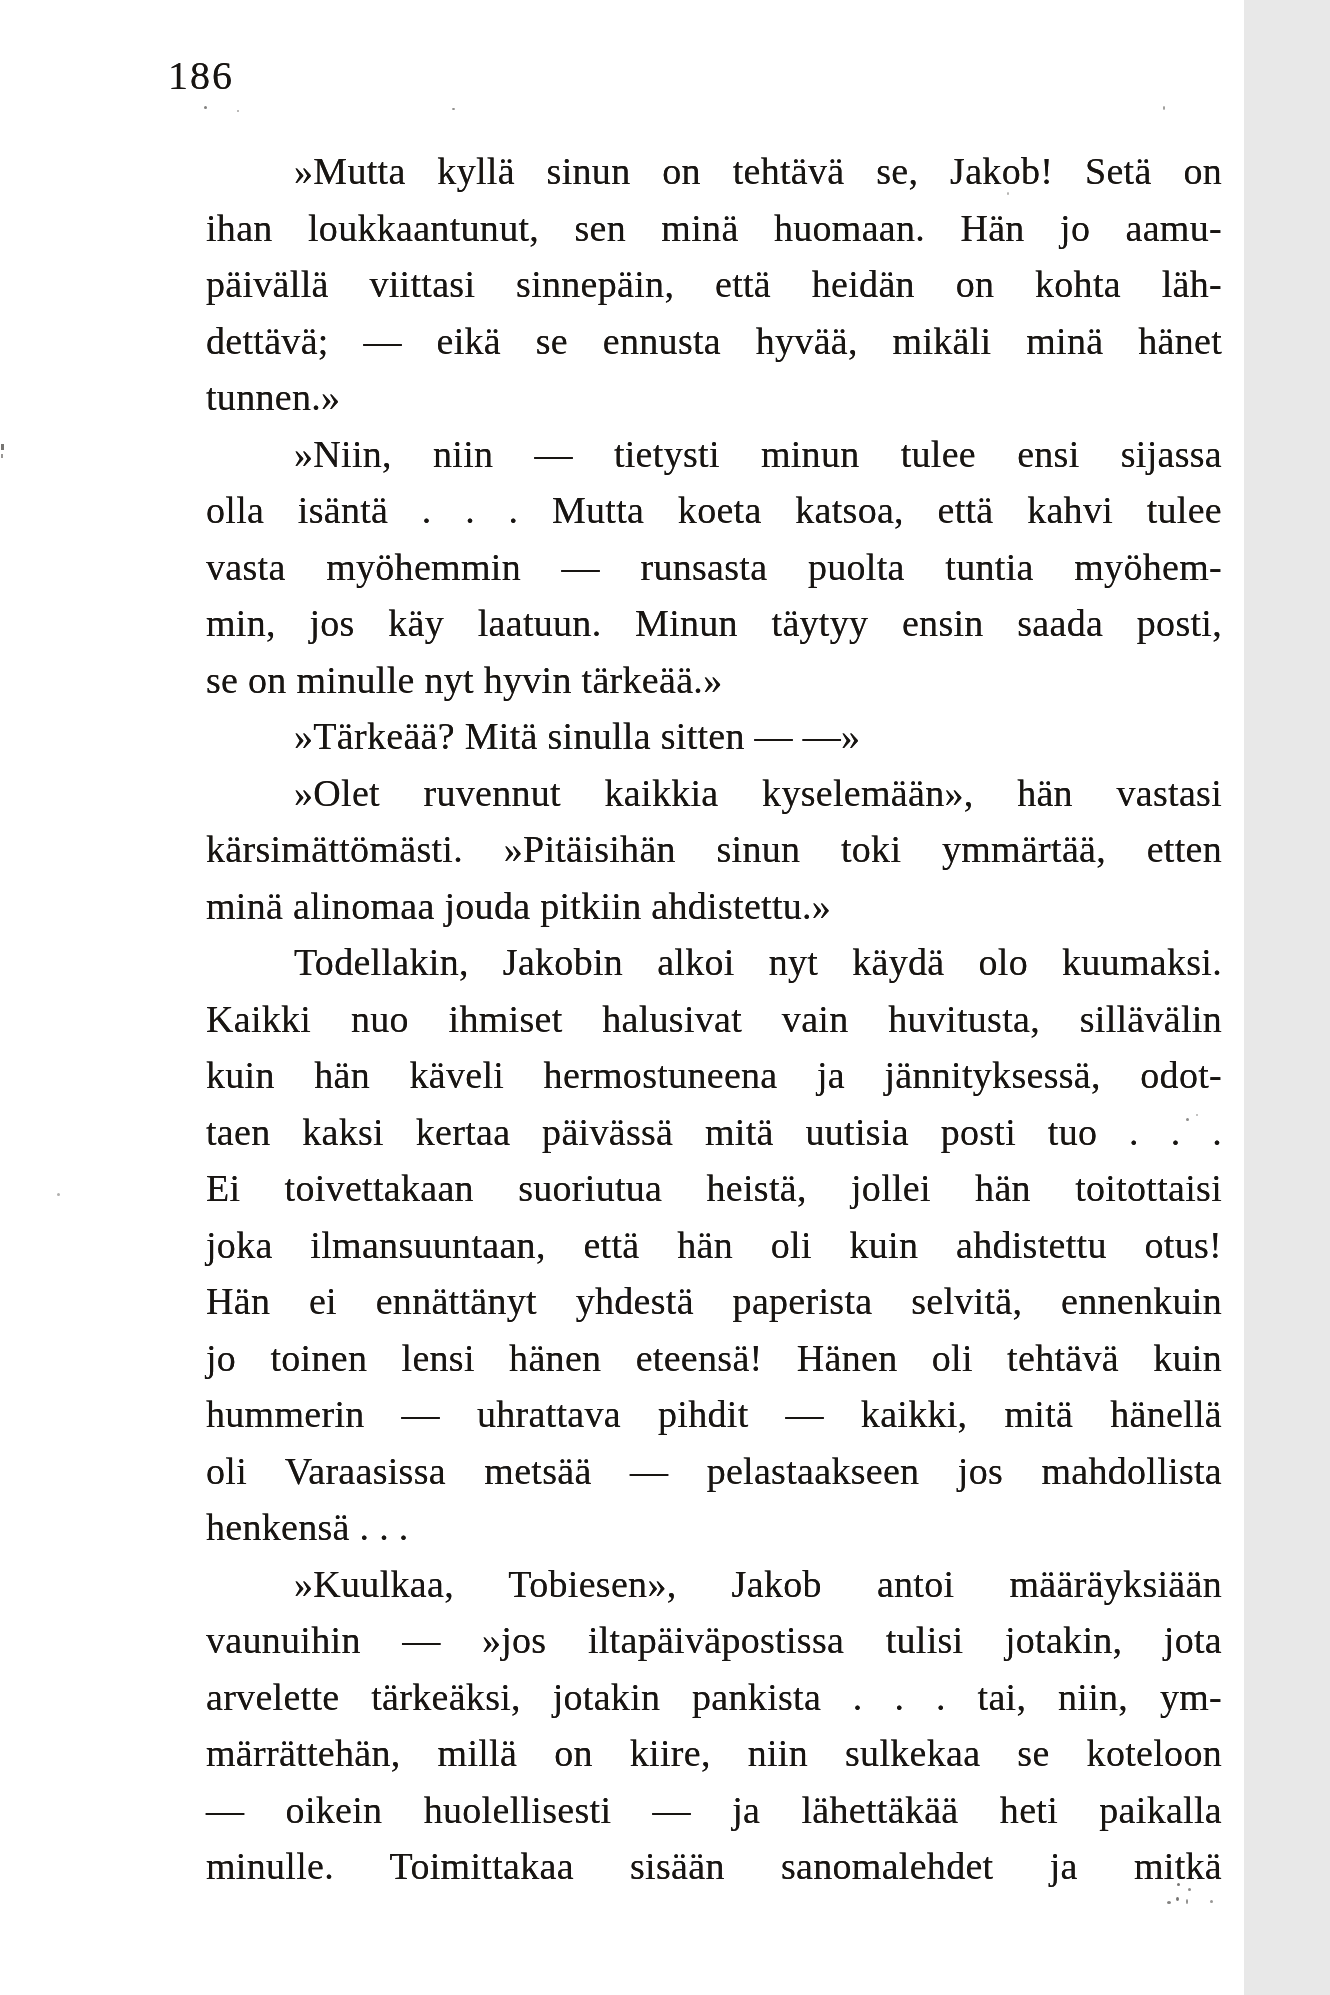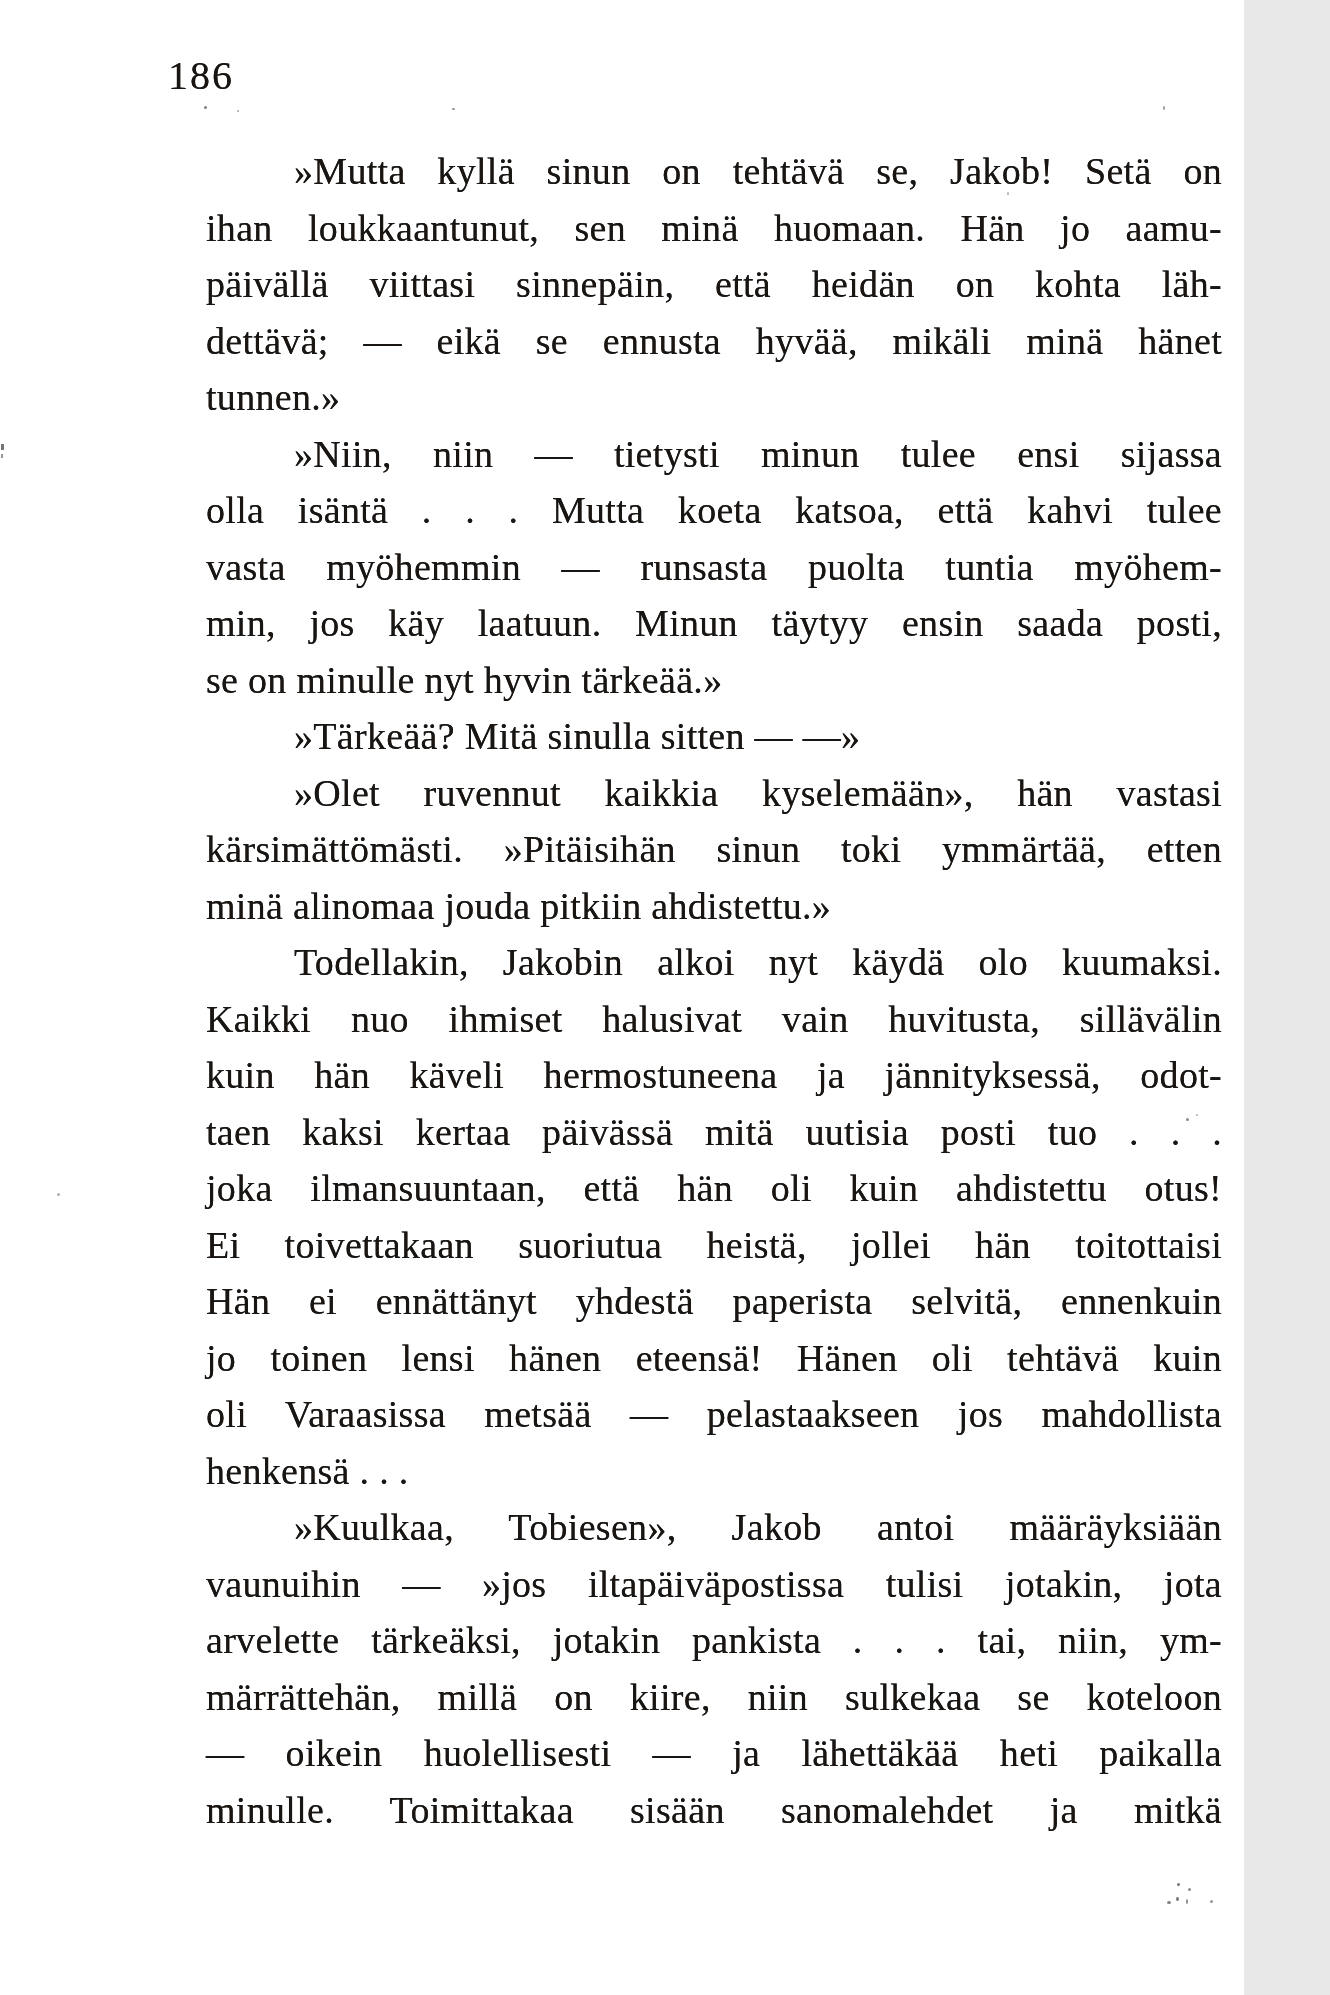--- a/index.html
+++ b/index.html
@@ -68,24 +68,25 @@
     <div class="ln">min, jos käy laatuun. Minun täytyy ensin saada posti,</div>
     <div class="ln left">se on minulle nyt hyvin tärkeää.»</div>
     <div class="ln ind left">»Tärkeää? Mitä sinulla sitten —&nbsp;—»</div>
     <div class="ln ind">»Olet ruvennut kaikkia kyselemään», hän vastasi</div>
     <div class="ln">kärsimättömästi. »Pitäisihän sinun toki ymmärtää, etten</div>
     <div class="ln left">minä alinomaa jouda pitkiin ahdistettu.»</div>
     <div class="ln ind">Todellakin, Jakobin alkoi nyt käydä olo kuumaksi.</div>
     <div class="ln">Kaikki nuo ihmiset halusivat vain huvitusta, sillävälin</div>
     <div class="ln">kuin hän käveli hermostuneena ja jännityksessä, odot-</div>
     <div class="ln">taen kaksi kertaa päivässä mitä uutisia posti tuo&nbsp;.&nbsp;.&nbsp;.</div>
+    <div class="ln">Ei toivettakaan suoriutua heistä, jollei hän toitottaisi</div>
     <div class="ln">joka ilmansuuntaan, että hän oli kuin ahdistettu otus!</div>
-    <div class="ln">Ei toivettakaan suoriutua heistä, jollei hän toitottaisi</div>
     <div class="ln">Hän ei ennättänyt yhdestä paperista selvitä, ennenkuin</div>
     <div class="ln">jo toinen lensi hänen eteensä! Hänen oli tehtävä kuin</div>
+    <div class="ln">hummerin — uhrattava pihdit — kaikki, mitä hänellä</div>
     <div class="ln">oli Varaasissa metsää — pelastaakseen jos mahdollista</div>
     <div class="ln left">henkensä&nbsp;.&nbsp;.&nbsp;.</div>
     <div class="ln ind">»Kuulkaa, Tobiesen», Jakob antoi määräyksiään</div>
     <div class="ln">vaunuihin — »jos iltapäiväpostissa tulisi jotakin, jota</div>
     <div class="ln">arvelette tärkeäksi, jotakin pankista&nbsp;.&nbsp;.&nbsp;. tai, niin, ym-</div>
     <div class="ln">märrättehän, millä on kiire, niin sulkekaa se koteloon</div>
     <div class="ln">— oikein huolellisesti — ja lähettäkää heti paikalla</div>
     <div class="ln">minulle. Toimittakaa sisään sanomalehdet ja mitkä</div>
   </div>
 

